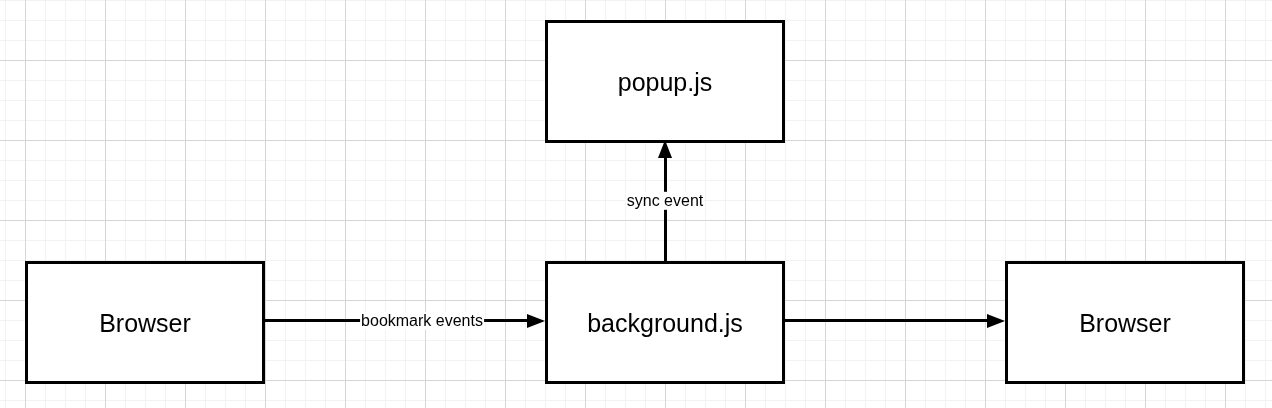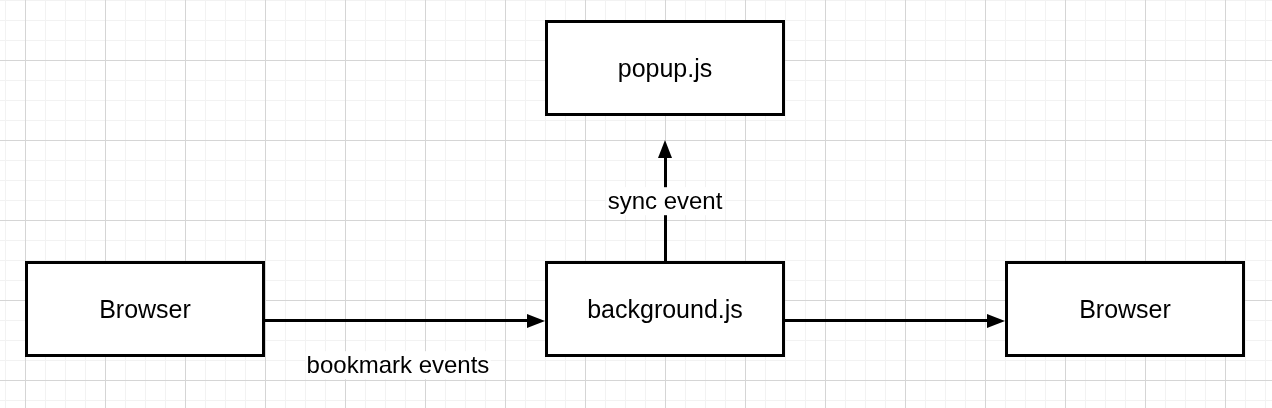--- a/index.html
+++ b/index.html
@@ -18,21 +18,21 @@
       linear-gradient(to right, #d5d5d5 1px, transparent 1px),
       linear-gradient(to bottom, #d5d5d5 1px, transparent 1px),
       linear-gradient(to right, #f2f2f2 1px, transparent 1px),
       linear-gradient(to bottom, #f2f2f2 1px, transparent 1px);
     background-size: 80px 80px, 80px 80px, 20px 20px, 20px 20px;
     background-position: 25px 0px, 0px 60px, 5px 0px, 0px 0px;
   }
   .node {
     position: absolute;
     width: 240px;
-    height: 96px;
+    height: 123px;
     box-sizing: border-box;
     background: #ffffff;
     border: 3px solid #000000;
     display: flex;
     align-items: center;
     justify-content: center;
     font-size: 25px;
     line-height: 1.2;
     cursor: default;
   }
@@ -52,21 +52,21 @@
   }
   .arrowhead.up {
     border-left: 7px solid transparent;
     border-right: 7px solid transparent;
     border-bottom: 18px solid #000000;
   }
   .edge-label {
     position: absolute;
     transform: translate(-50%, -50%);
     background: #ffffff;
-    font-size: 24px;
+    font-size: 16px;
     line-height: 1.15;
     padding: 0 1px;
     white-space: nowrap;
   }
 </style>
 </head>
 <body>
 
 <div id="canvas">
 
@@ -81,21 +81,21 @@
   <div class="node" style="left:545px; top:261px;justify-content:center;">
     <span>background.js</span>
   </div>
 
   <div class="node" style="left:1005px; top:261px;">
     <span>Browser</span>
   </div>
 
   <div class="edge-line" style="left:265px; top:319px; width:265px; height:3px;"></div>
   <div class="arrowhead right" style="left:527px; top:313.5px;"></div>
-  <div class="edge-label" style="left:398px; top:321px;margin-top:44px;">bookmark events</div>
+  <div class="edge-label" style="left:422px; top:321px;">bookmark events</div>
 
   <div class="edge-line" style="left:785px; top:319px; width:205px; height:3px;"></div>
   <div class="arrowhead right" style="left:987px; top:313.5px;"></div>
 
   <div class="edge-line" style="left:663.5px; top:155px; width:3px; height:106px;"></div>
   <div class="arrowhead up" style="left:658px; top:140px;"></div>
   <div class="edge-label" style="left:665px; top:201px;">sync event</div>
 
 </div>
 

